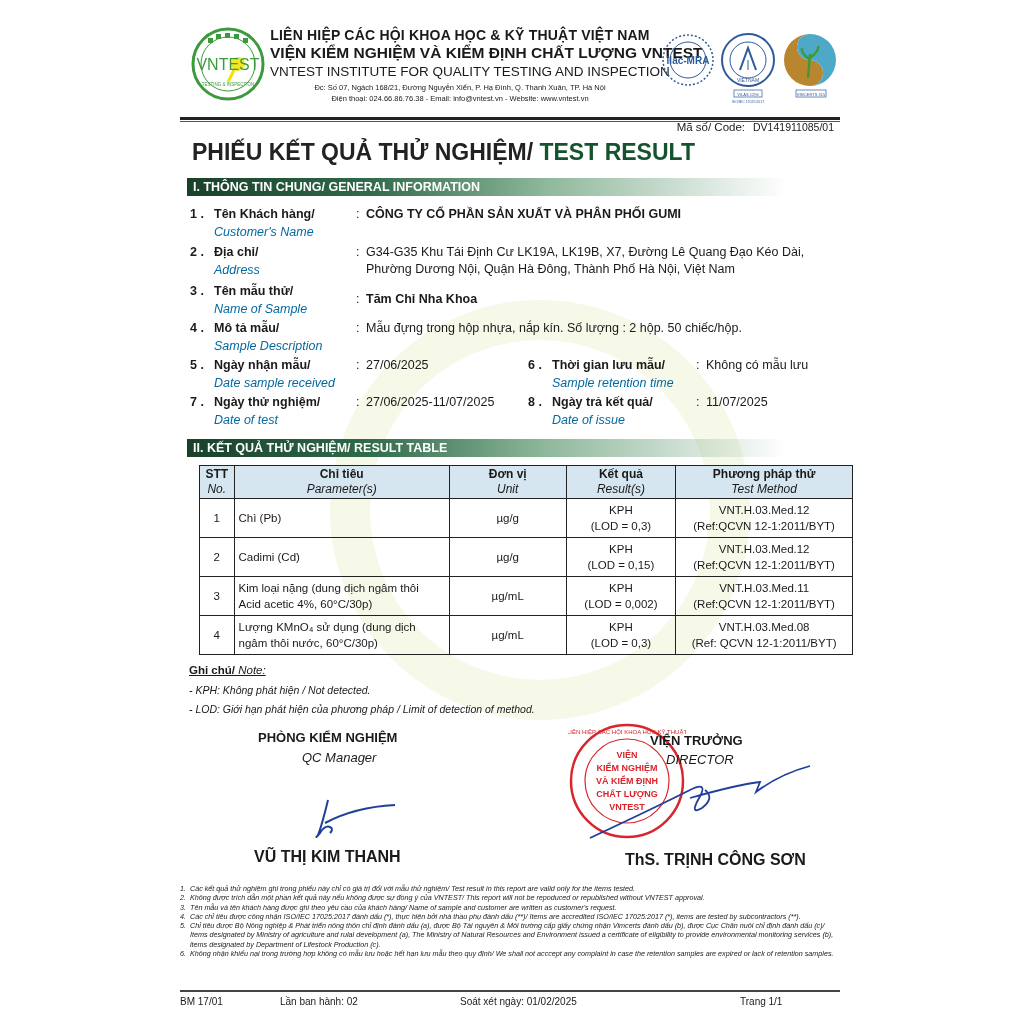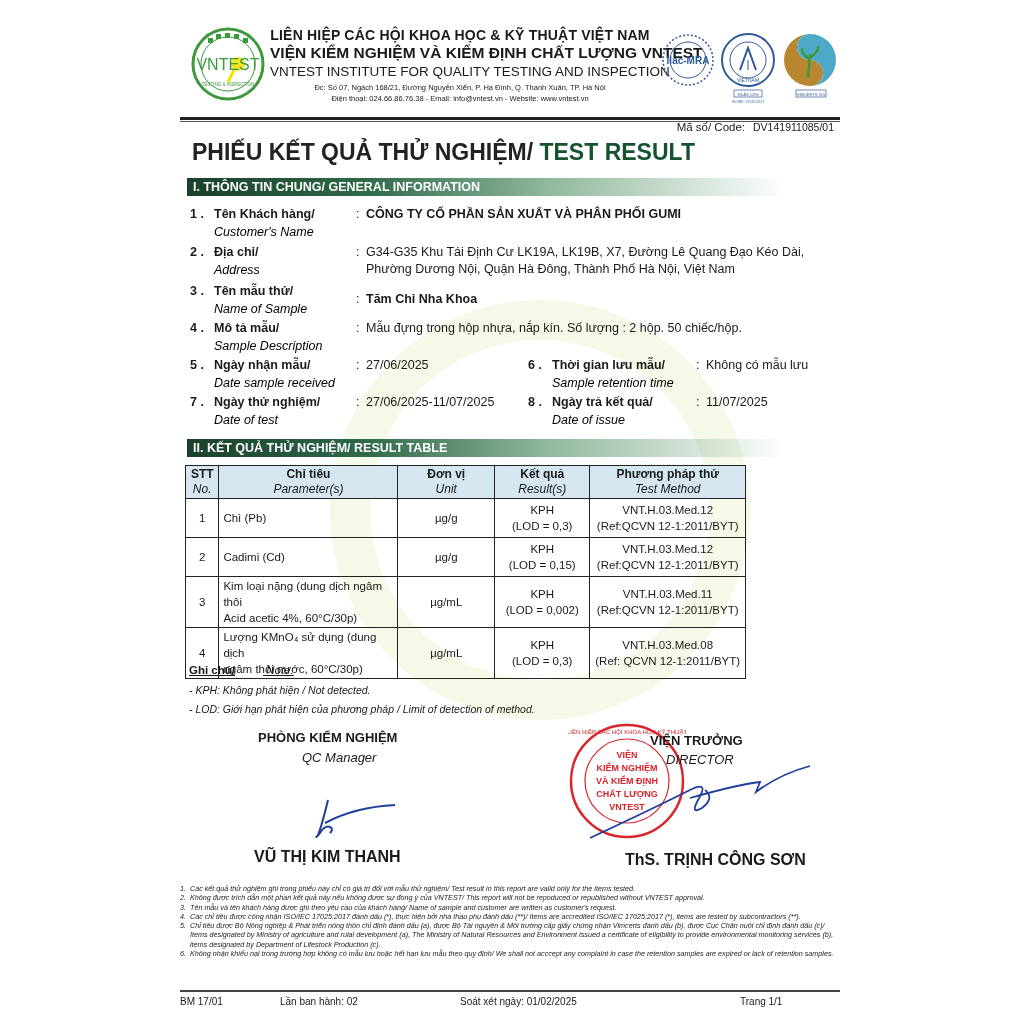--- a/index.html
+++ b/index.html
@@ -28,26 +28,26 @@
   .title { position:absolute; left:192px; top:139px; font-size:23px; font-weight:bold; white-space:nowrap; color:#222; }
   .title .en { color:#14532d; }
   .section-bar {
     position:absolute; left:187px; width:600px; height:18px;
     background:linear-gradient(90deg,#19402a 0%,#2f6a4a 30%,#8fb89c 60%,rgba(255,255,255,0) 100%);
     color:#fff; font-size:12.5px; font-weight:bold; line-height:18px; padding-left:6px; box-sizing:border-box;
   }
   .info { position:absolute; left:190px; font-size:12.5px; }
   .info .num { position:absolute; left:0; width:22px; font-weight:bold; }
   .info .lab { position:absolute; left:24px; font-weight:bold; white-space:nowrap; }
-  .info .sub { position:absolute; left:24px; top:18px; font-style:italic; white-space:nowrap; color:#000000; }
+  .info .sub { position:absolute; left:24px; top:18px; font-style:italic; white-space:nowrap; color:#0369a1; }
   .info .colon { position:absolute; left:166px; }
   .info .val { position:absolute; left:176px; white-space:nowrap; }
   .info .val2 { position:absolute; left:176px; top:17px; white-space:nowrap; }
   
-  table.rt { position:absolute; left:185px; top:465px; width:561px; border-collapse:collapse; font-size:11.5px; }
+  table.rt { position:absolute; left:199px; top:465px; width:654px; border-collapse:collapse; font-size:11.5px; }
   table.rt th, table.rt td { border:1px solid #222; padding:1px 4px; vertical-align:middle; }
   table.rt th { background:#d6e6f0; font-weight:bold; font-size:12px; text-align:center; line-height:15px; }
   table.rt th .i { font-weight:normal; font-style:italic; display:block; }
   table.rt td { height:36px; line-height:16px; }
   .c { text-align:center; }
   .note { position:absolute; left:189px; font-size:10.5px; }
   .sig-title { position:absolute; font-size:13px; font-weight:bold; white-space:nowrap; }
   .sig-sub { position:absolute; font-size:13px; font-style:italic; white-space:nowrap; }
   .sig-name { position:absolute; font-size:16px; font-weight:bold; white-space:nowrap; }
   .stamp { position:absolute; left:568px; top:722px; width:118px; height:118px; }
@@ -228,21 +228,21 @@
         <td class="c">4</td>
         <td><span>Lượng KMnO₄ sử dụng (dung dịch</span><br><span>ngâm thôi nước, 60°C/30p)</span></td>
         <td class="c">µg/mL</td>
         <td class="c"><span>KPH</span><br><span>(LOD = 0,3)</span></td>
         <td class="c"><span>VNT.H.03.Med.08</span><br><span>(Ref: QCVN 12-1:2011/BYT)</span></td>
       </tr>
     </tbody>
   </table>
 
   <div class="note" style="top:664px;font-size:11.5px;font-weight:bold;text-decoration:underline;">
-    <span>Ghi chú/</span><span style="font-style:italic;font-weight:normal;padding-left:28px;"> Note:</span>
+    <span>Ghi chú/</span><span style="font-style:italic;font-weight:normal;"> Note:</span>
   </div>
   <div class="note" style="top:684px;font-style:italic;">- KPH: Không phát hiện / Not detected.</div>
   <div class="note" style="top:703px;font-style:italic;">- LOD: Giới hạn phát hiện của phương pháp / Limit of detection of method.</div>
 
   <div class="sig-title" style="left:258px;top:730px;">PHÒNG KIỂM NGHIỆM</div>
   <div class="sig-sub" style="left:302px;top:750px;">QC Manager</div>
 
   <svg style="position:absolute;left:300px;top:795px;width:100px;height:45px;" viewBox="0 0 100 45">
     <path d="M28 5 Q22 30 18 40 Q14 45 20 38 Q25 30 30 32 Q34 34 30 38 M25 28 Q55 12 95 10" fill="none" stroke="#1f3f9a" stroke-width="2"></path>
   </svg>

